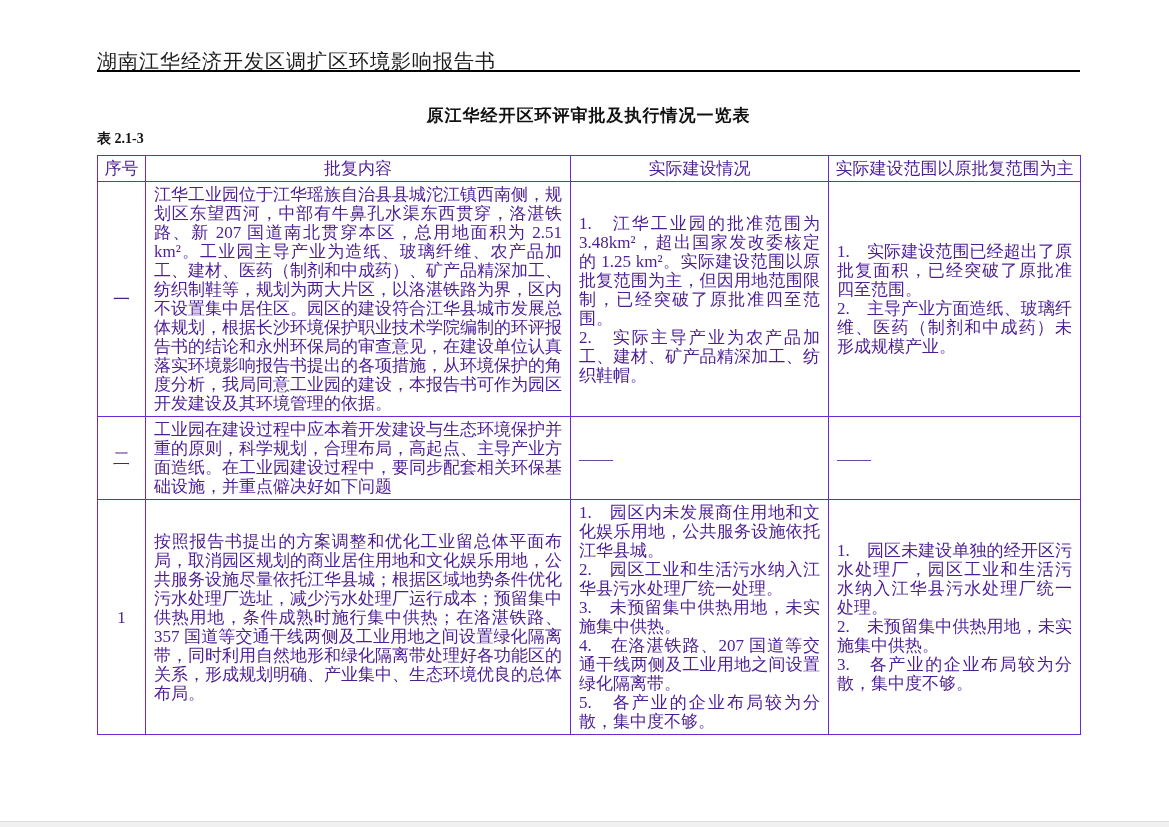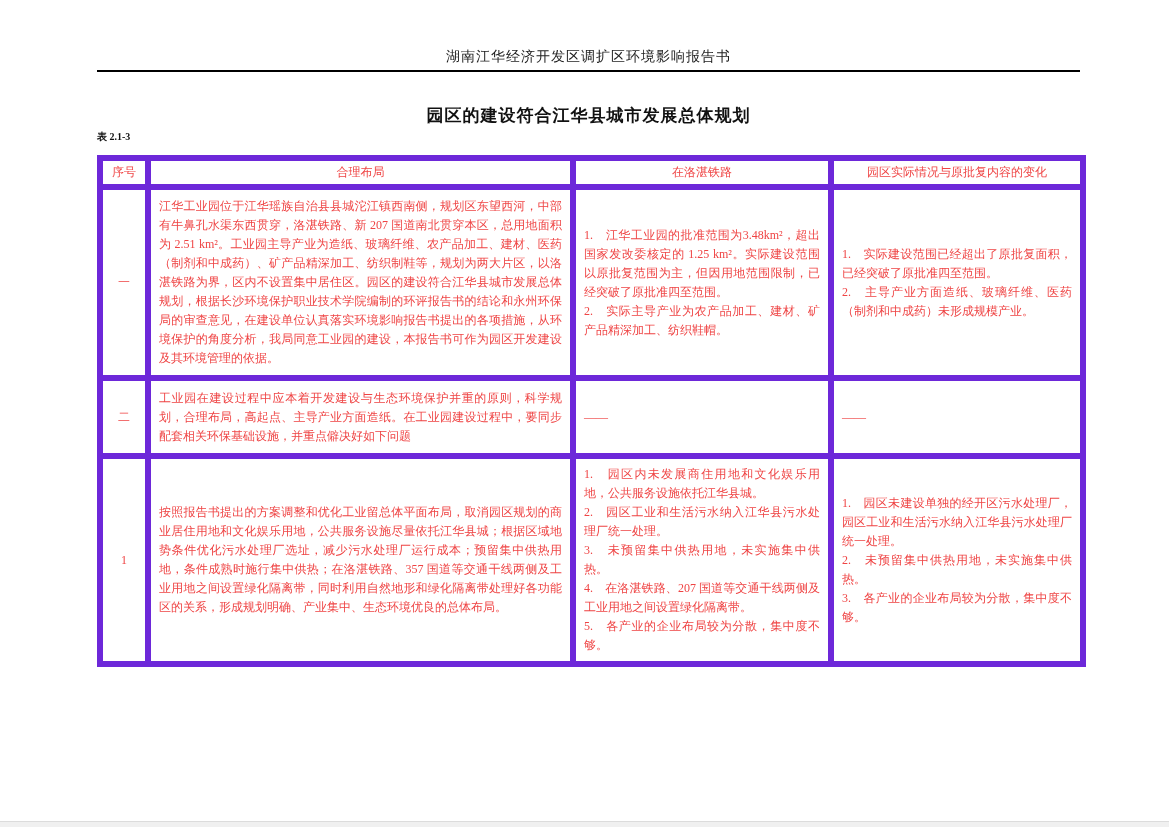--- a/index.html
+++ b/index.html
@@ -12,63 +12,63 @@
   }
   .page {
     position: relative;
     width: 1169px; height: 827px;
     background: #ffffff;
     overflow: hidden;
   }
   .running-header {
     position: absolute;
     left: 97px; top: 48px; width: 983px;
-    text-align: center;
-    font-size: 14px;
+    text-align: left;
+    font-size: 20px;
     letter-spacing: 1px;
     color: #1c1c1c;
   }
   .header-rule {
     position: absolute;
     left: 97px; top: 70px; width: 983px;
     border-top: 2.5px solid #000;
   }
   .doc-title {
     position: absolute;
     left: 97px; top: 104px; width: 983px;
     text-align: center;
     font-size: 17px;
     font-weight: bold;
     letter-spacing: 1px;
     color: #111;
   }
   .table-label {
     position: absolute;
     left: 97px; top: 130px;
-    font-size: 10px;
+    font-size: 14px;
     font-weight: bold;
     color: #111;
   }
   table.approval-table {
     position: absolute;
     left: 97px; top: 155px;
     width: 983px;
     border-collapse: collapse;
     table-layout: fixed;
   }
   table.approval-table col.c-no  { width: 48px; }
   table.approval-table col.c-ap  { width: 425px; }
   table.approval-table col.c-ac  { width: 258px; }
   table.approval-table col.c-ch  { width: 252px; }
   table.approval-table td, table.approval-table th {
-    border: 6px solid #6d28d9;
+    border: 1px solid #6d28d9;
     font-weight: normal;
-    font-size: 12px;
+    font-size: 17px;
     line-height: 19px;
-    color: #ef4444;
+    color: #4c1d95;
     vertical-align: middle;
     overflow: hidden;
   }
   tr.hdr-row { height: 26px; }
   tr.row-1   { height: 191px; }
   tr.row-2   { height: 78px; }
   tr.row-3   { height: 208px; }
   th.hdr-cell { text-align: center; padding: 2px 4px; }
   td.seq-cell { text-align: center; font-size: 14px; padding: 2px; }
   td.text-cell {
@@ -97,37 +97,37 @@
 </style>
 </head>
 <body>
 
 <div class="page">
 
   <div class="running-header">湖南江华经济开发区调扩区环境影响报告书</div>
 
   <div class="header-rule"></div>
 
-  <div class="doc-title">园区的建设符合江华县城市发展总体规划</div>
+  <div class="doc-title">原江华经开区环评审批及执行情况一览表</div>
 
   <div class="table-label">表 2.1-3</div>
 
   <table class="approval-table">
     <colgroup>
       <col class="c-no">
         <col class="c-ap">
         <col class="c-ac">
         <col class="c-ch">
     </colgroup>
     <tbody>
       <tr class="hdr-row">
         <th class="hdr-cell">序号</th>
-        <th class="hdr-cell">合理布局</th>
-        <th class="hdr-cell">在洛湛铁路</th>
-        <th class="hdr-cell">园区实际情况与原批复内容的变化</th>
+        <th class="hdr-cell">批复内容</th>
+        <th class="hdr-cell">实际建设情况</th>
+        <th class="hdr-cell">实际建设范围以原批复范围为主</th>
       </tr>
 
       <tr class="row-1">
         <td class="seq-cell">一</td>
         <td class="text-cell">江华工业园位于江华瑶族自治县县城沱江镇西南侧，规划区东望西河，中部有牛鼻孔水渠东西贯穿，洛湛铁路、新 207 国道南北贯穿本区，总用地面积为 2.51 km²。工业园主导产业为造纸、玻璃纤维、农产品加工、建材、医药（制剂和中成药）、矿产品精深加工、纺织制鞋等，规划为两大片区，以洛湛铁路为界，区内不设置集中居住区。园区的建设符合江华县城市发展总体规划，根据长沙环境保护职业技术学院编制的环评报告书的结论和永州环保局的审查意见，在建设单位认真落实环境影响报告书提出的各项措施，从环境保护的角度分析，我局同意工业园的建设，本报告书可作为园区开发建设及其环境管理的依据。</td>
         <td class="text-cell">1.　江华工业园的批准范围为3.48km²，超出国家发改委核定的 1.25 km²。实际建设范围以原批复范围为主，但因用地范围限制，已经突破了原批准四至范围。
 2.　实际主导产业为农产品加工、建材、矿产品精深加工、纺织鞋帽。</td>
         <td class="text-cell">1.　实际建设范围已经超出了原批复面积，已经突破了原批准四至范围。
 2.　主导产业方面造纸、玻璃纤维、医药（制剂和中成药）未形成规模产业。</td>
       </tr>

